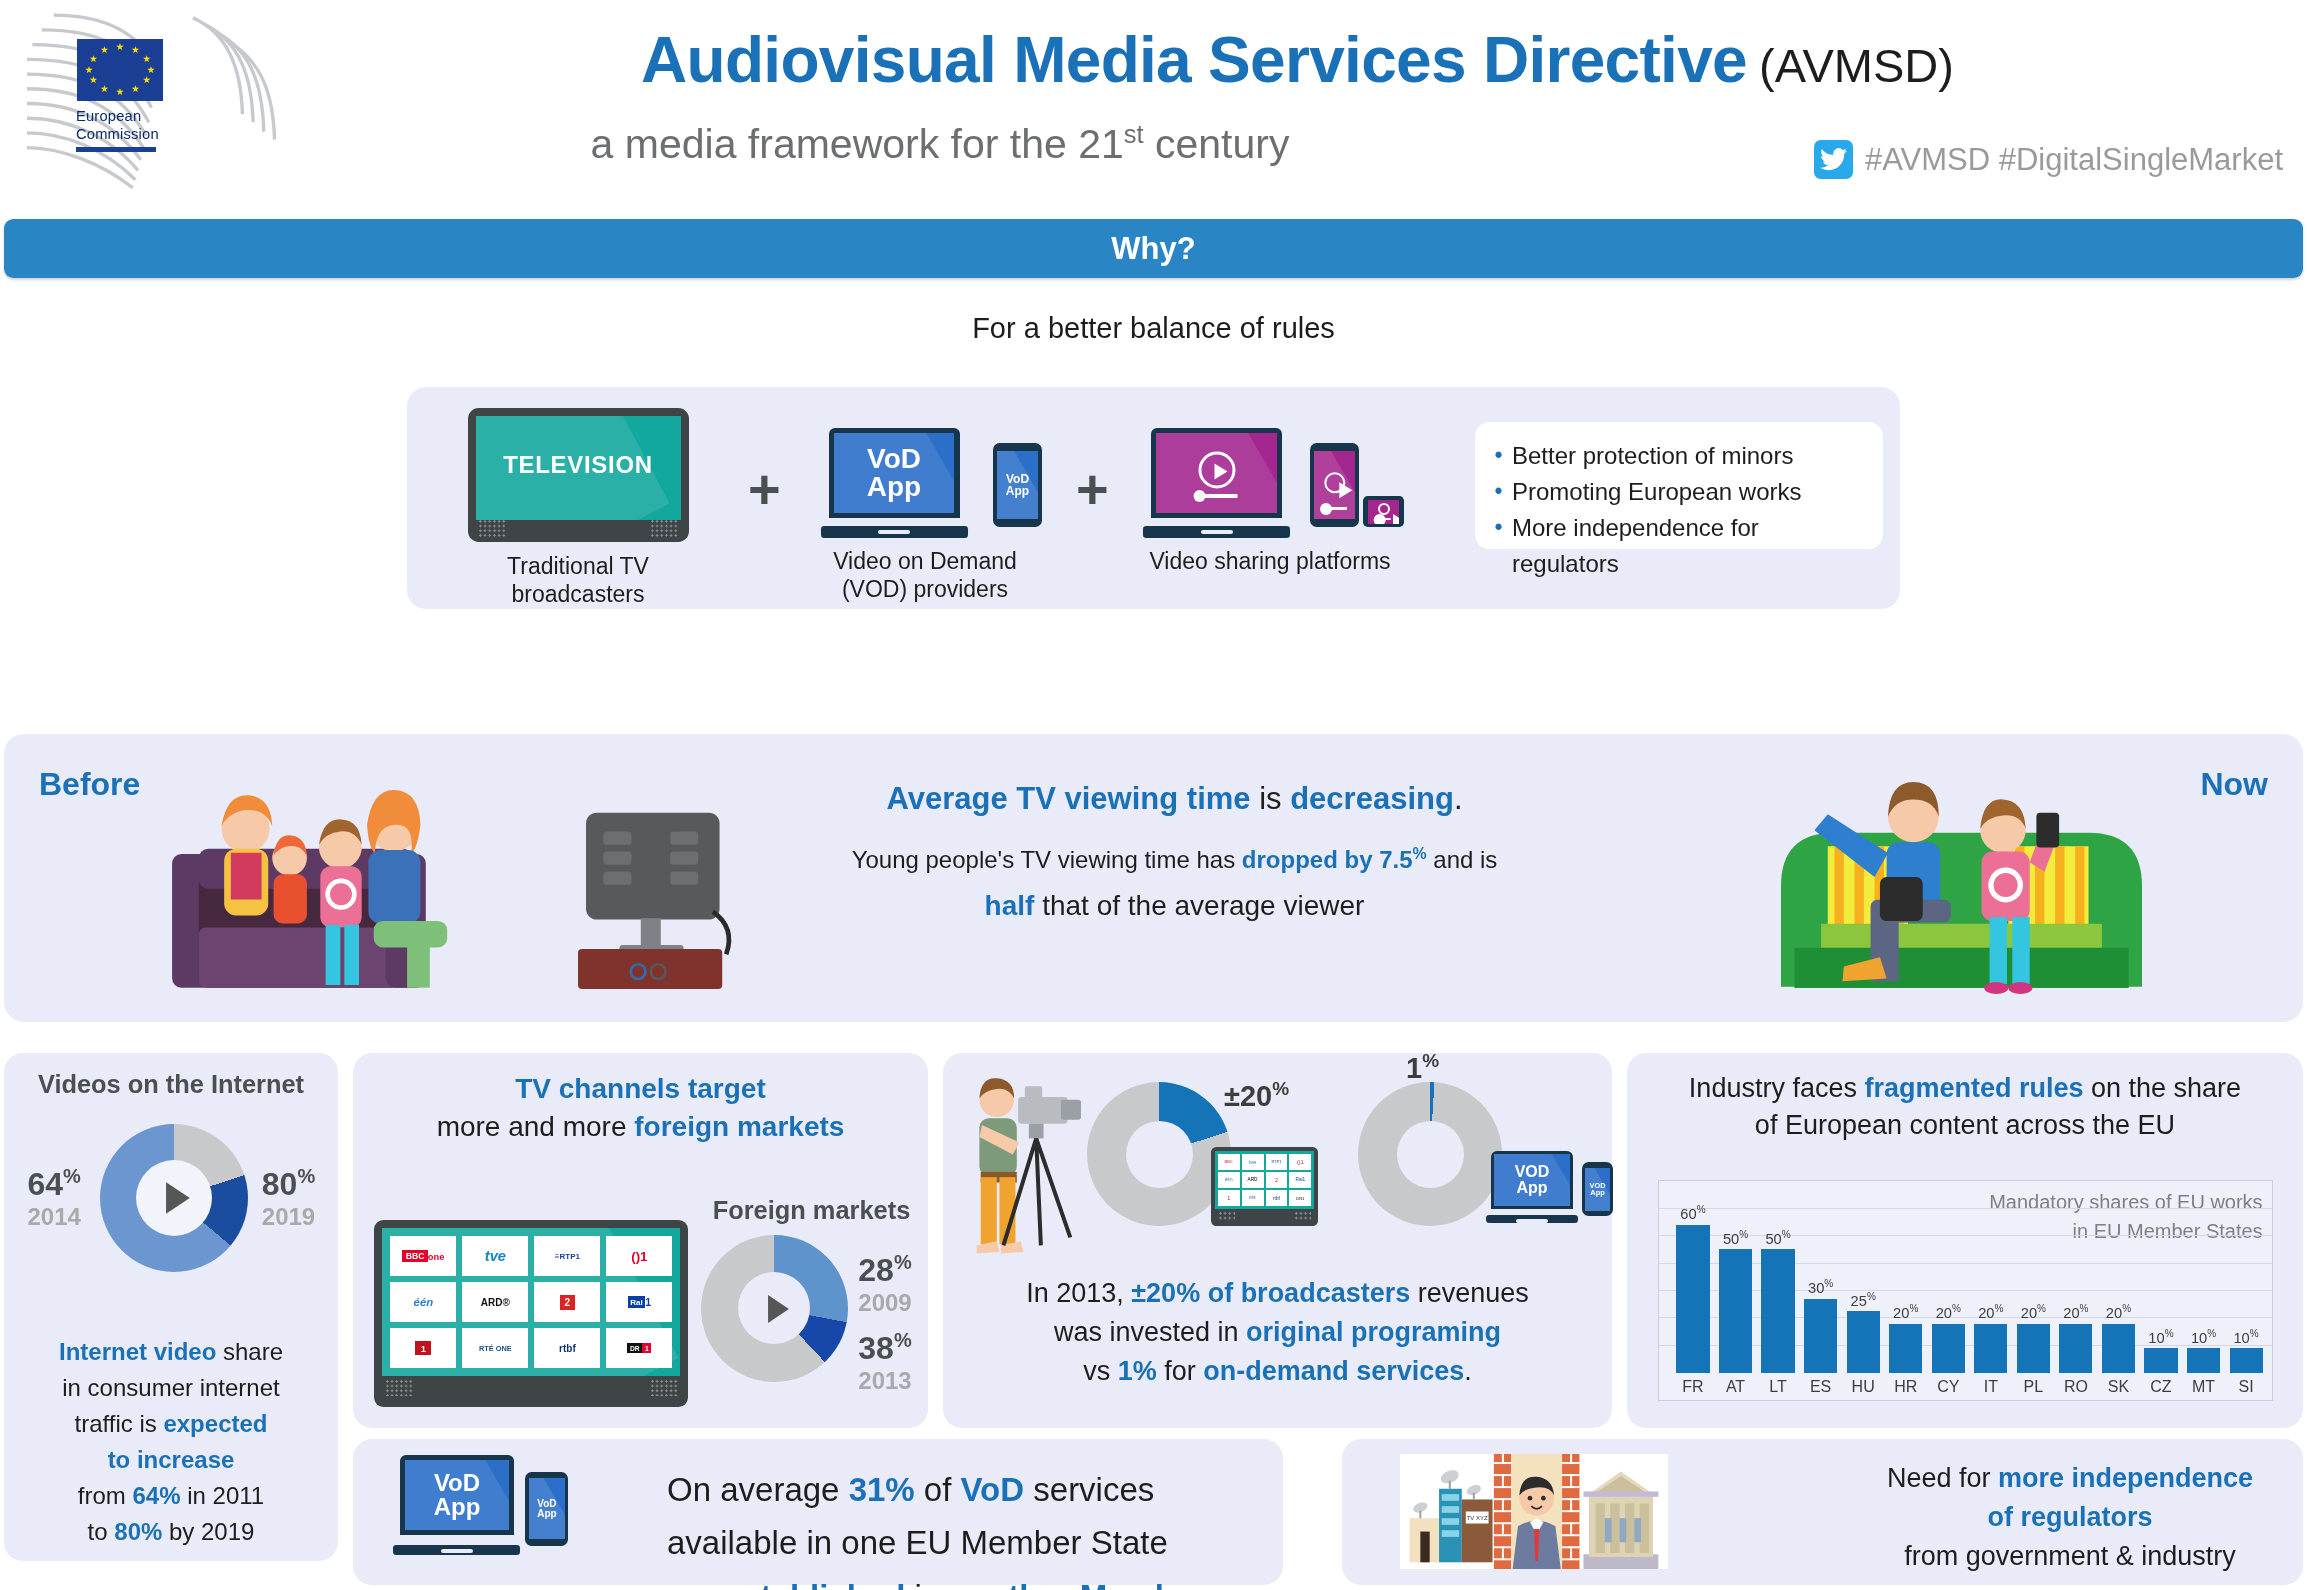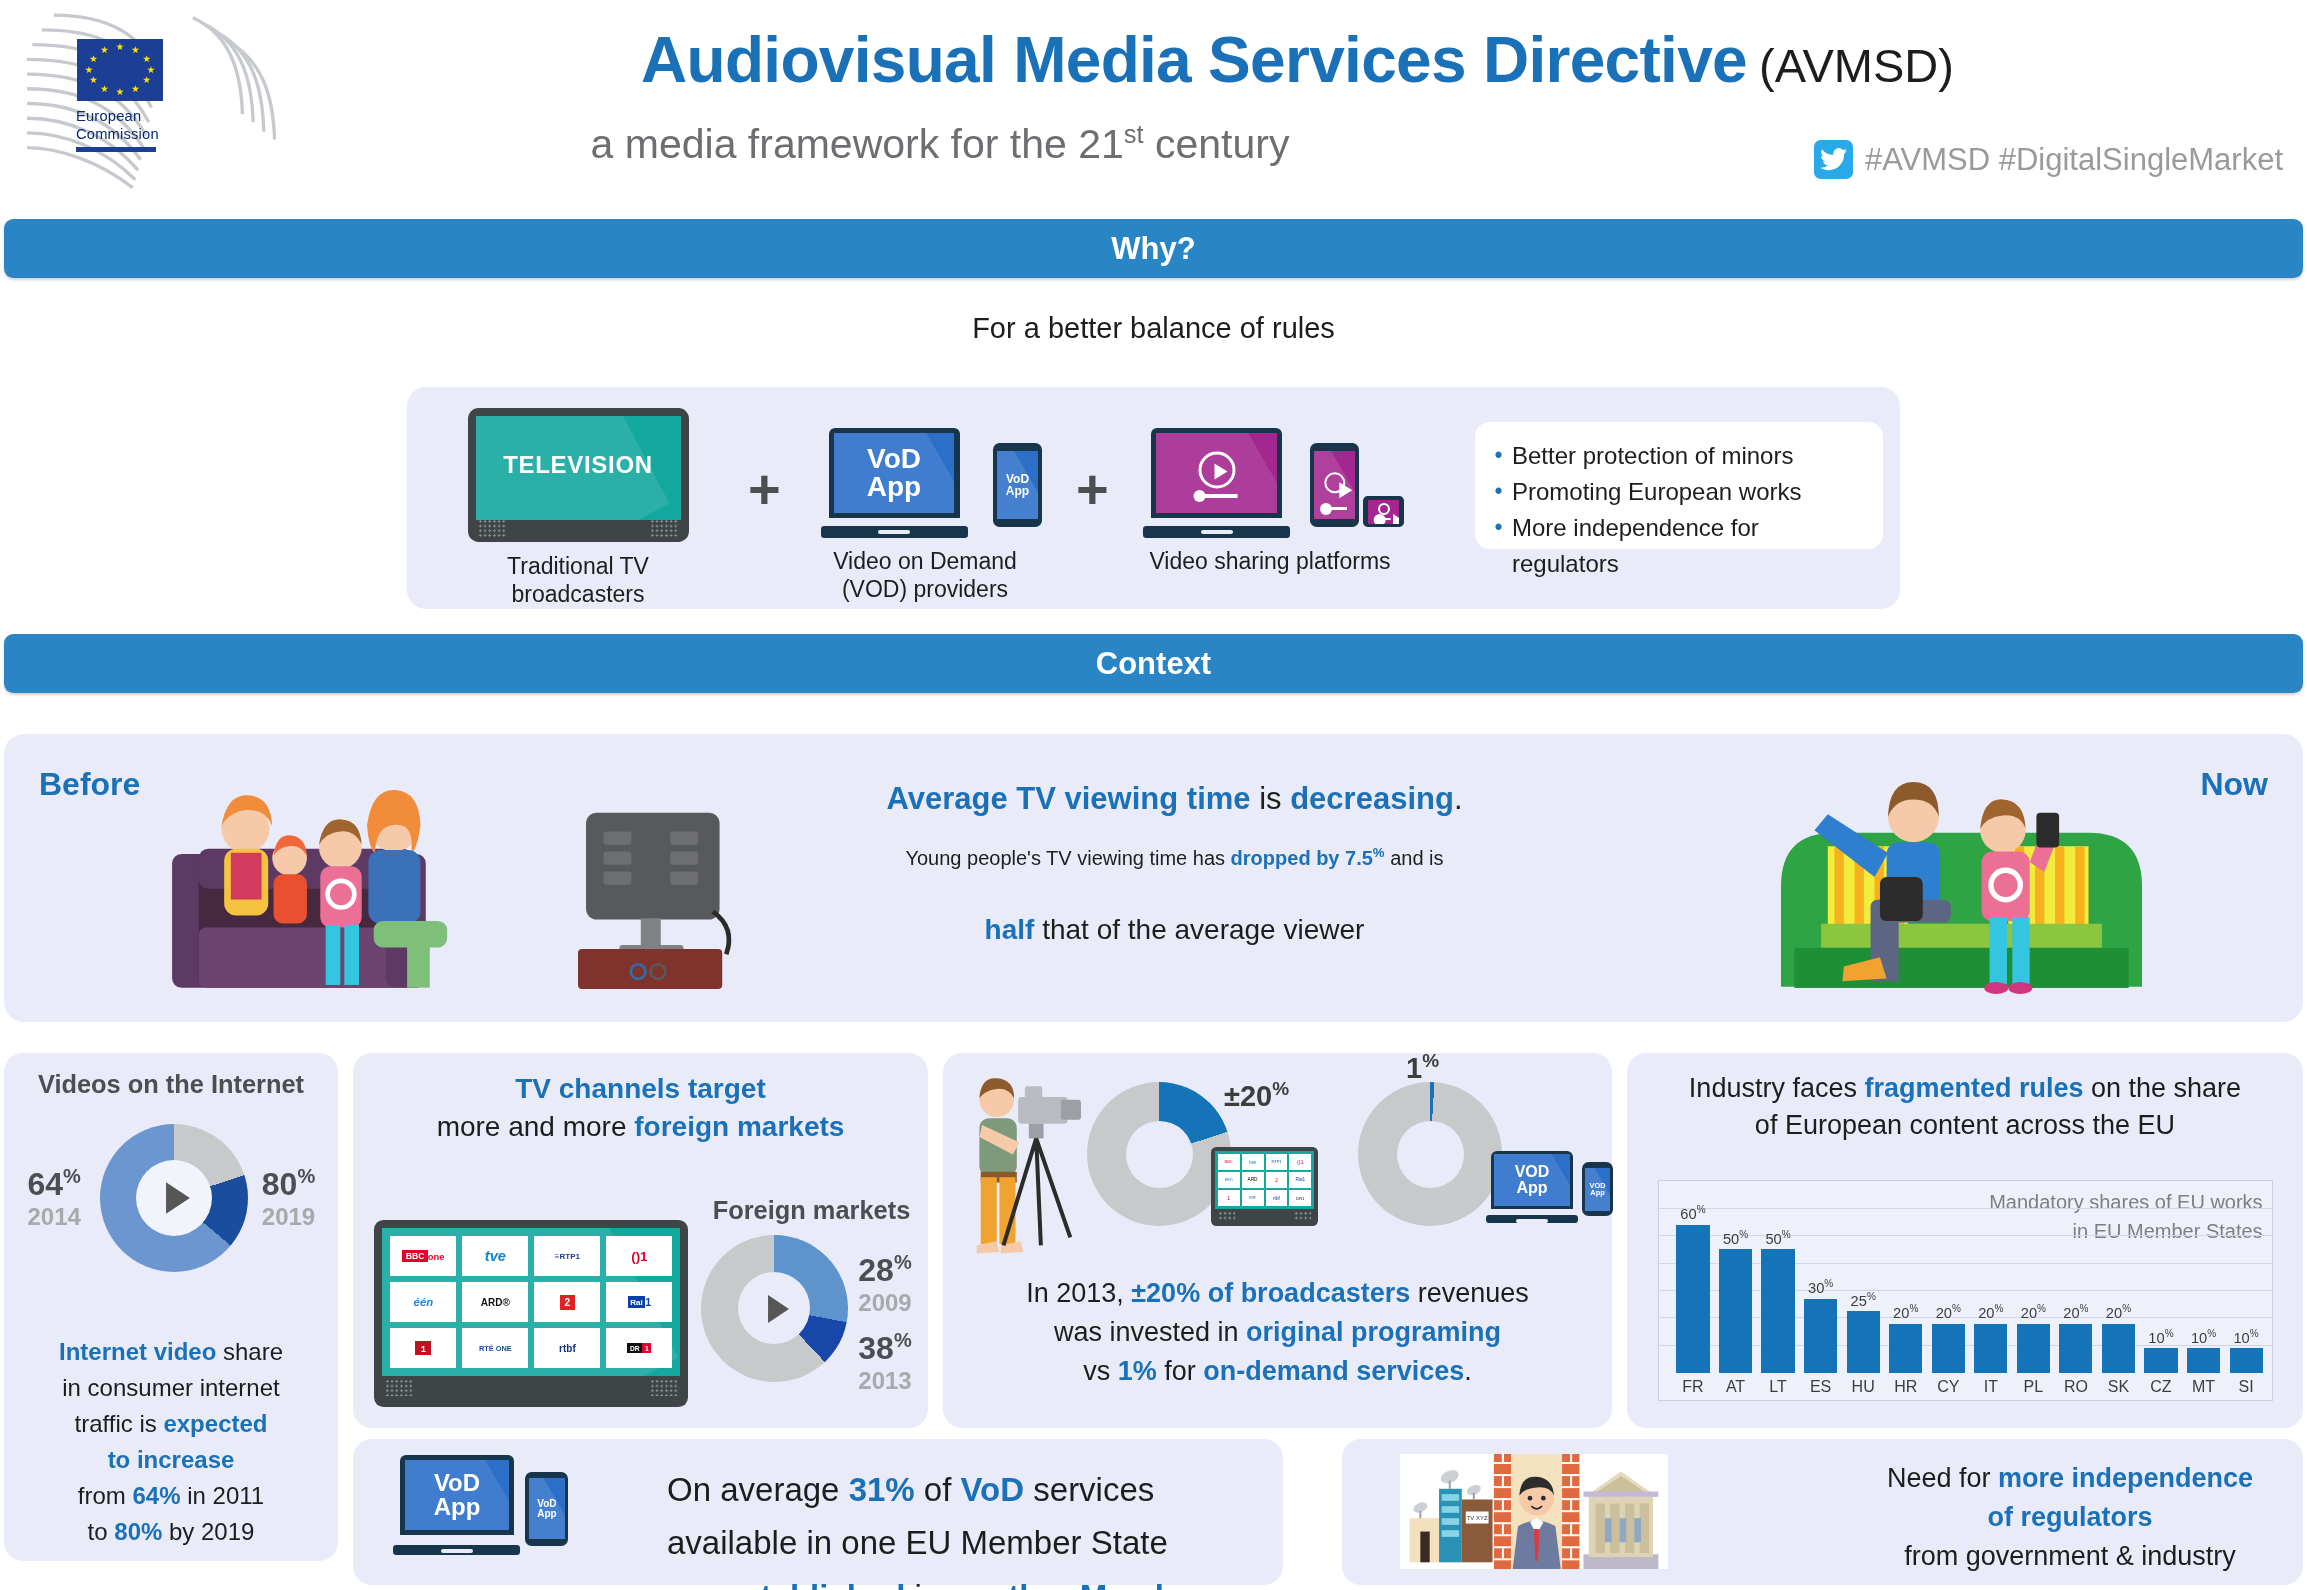--- a/index.html
+++ b/index.html
@@ -108,21 +108,21 @@
   .bullets-card li::before{ content:"•"; position:absolute; left:0; color:#1a71b8; font-size:23px;}
 
   
   .ctx-box { position:absolute; left:4px; top:734px; width:2299px; height:288px;
              background:#e9ecf8; border-radius:20px; }
   .ctx-label { position:absolute; font-size:32px; font-weight:bold; color:#1a71b8; }
   #label-before { left:35px; top:32px; }
   #label-now { right:35px; top:32px; }
   .ctx-text { position:absolute; left:769px; width:803px; top:47px; text-align:center; }
   .ctx-l1 { font-size:31px; color:#1d1d1d; margin-bottom:28px; }
-  .ctx-l2 { font-size:20px; color:#1d1d1d; margin-bottom:44px; }
+  .ctx-l2 { font-size:24px; color:#1d1d1d; margin-bottom:16px; }
   .ctx-l3 { font-size:28px; color:#1d1d1d; }
   .b { color:#1a71b8; font-weight:bold; }
   sup.pc { font-size:.66em; }
 
   
   .ill { position:absolute; }
   .fam { left:154px; top:40px; width:589px; height:227px; }
   .now-ill { right:134px; top:32px; width:415px; height:234px; }
 
   
@@ -341,21 +341,20 @@
 
     <div class="bullets-card">
       <ul>
         <li>Better protection of minors</li>
         <li>Promoting European works</li>
         <li>More independence for regulators</li>
       </ul>
     </div>
   </div>
 
-  <div class="banner" id="banner-context">Context</div>
 
   <div class="ctx-box">
     <div class="ctx-label" id="label-before">Before</div>
     <div class="ctx-label" id="label-now">Now</div>
 
     <svg class="ill fam" viewBox="0 0 880 340">
 
       <rect x="20" y="120" width="60" height="200" rx="14" fill="#5c3a63"></rect>
       <rect x="60" y="150" width="300" height="170" rx="12" fill="#46283f"></rect>
       <rect x="60" y="230" width="320" height="90" rx="10" fill="#6b4470"></rect>

